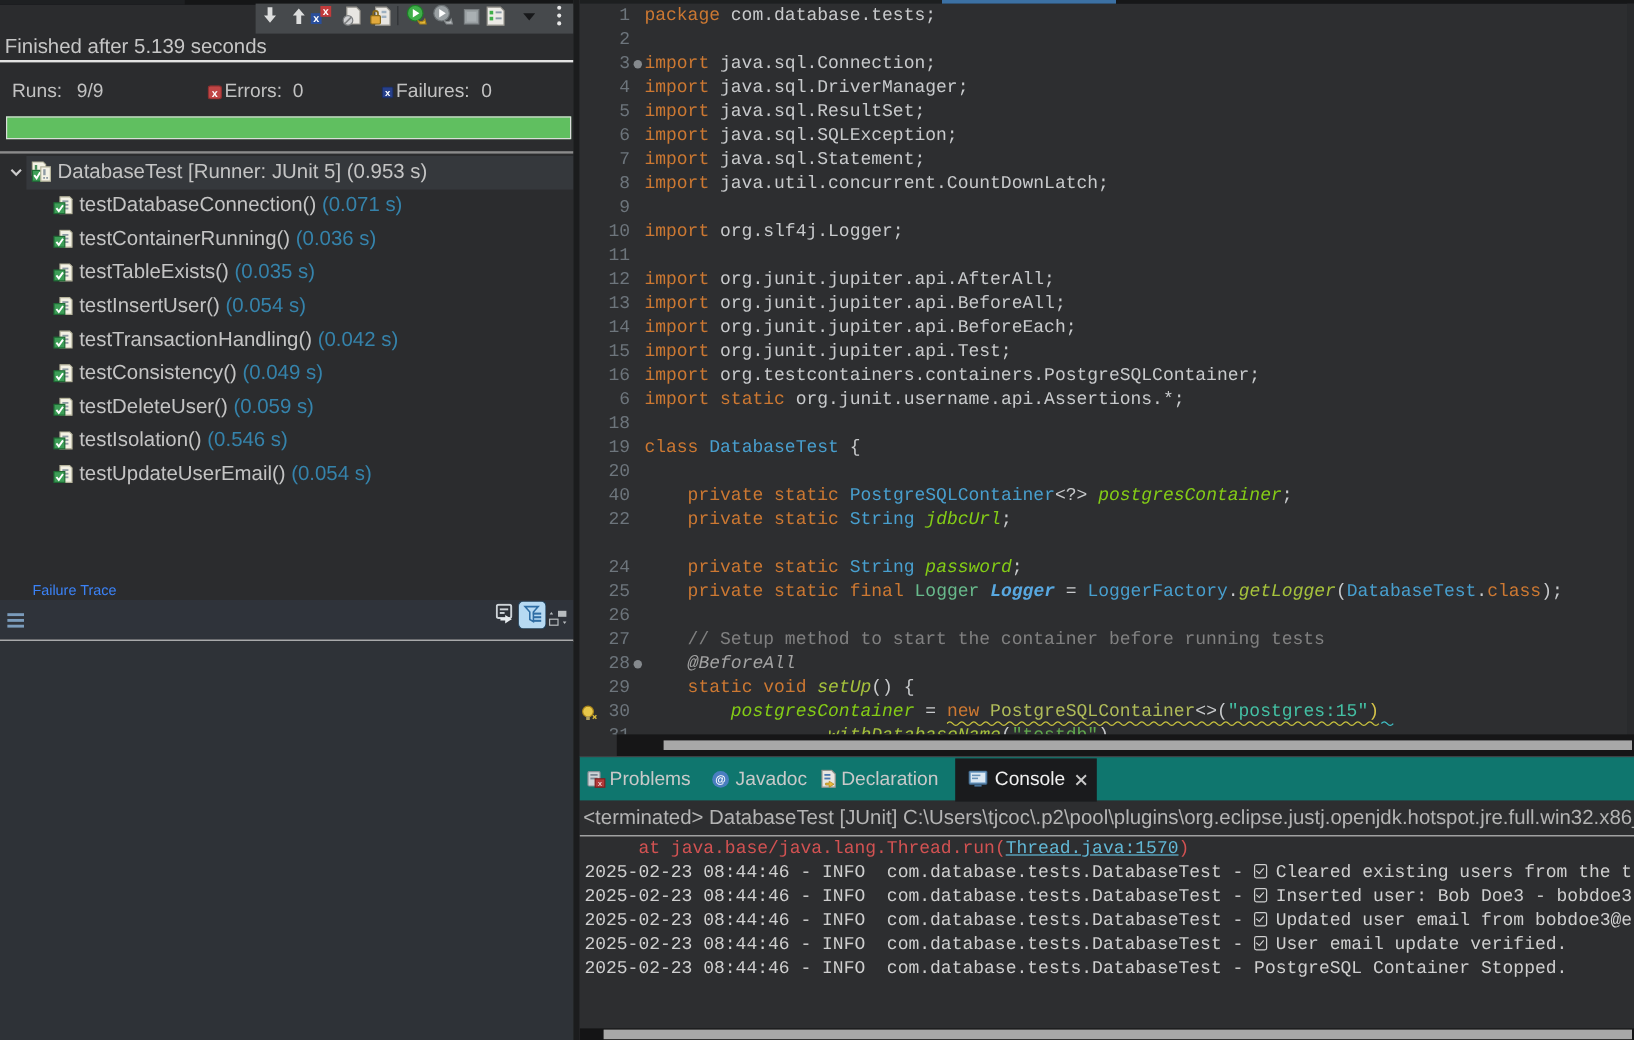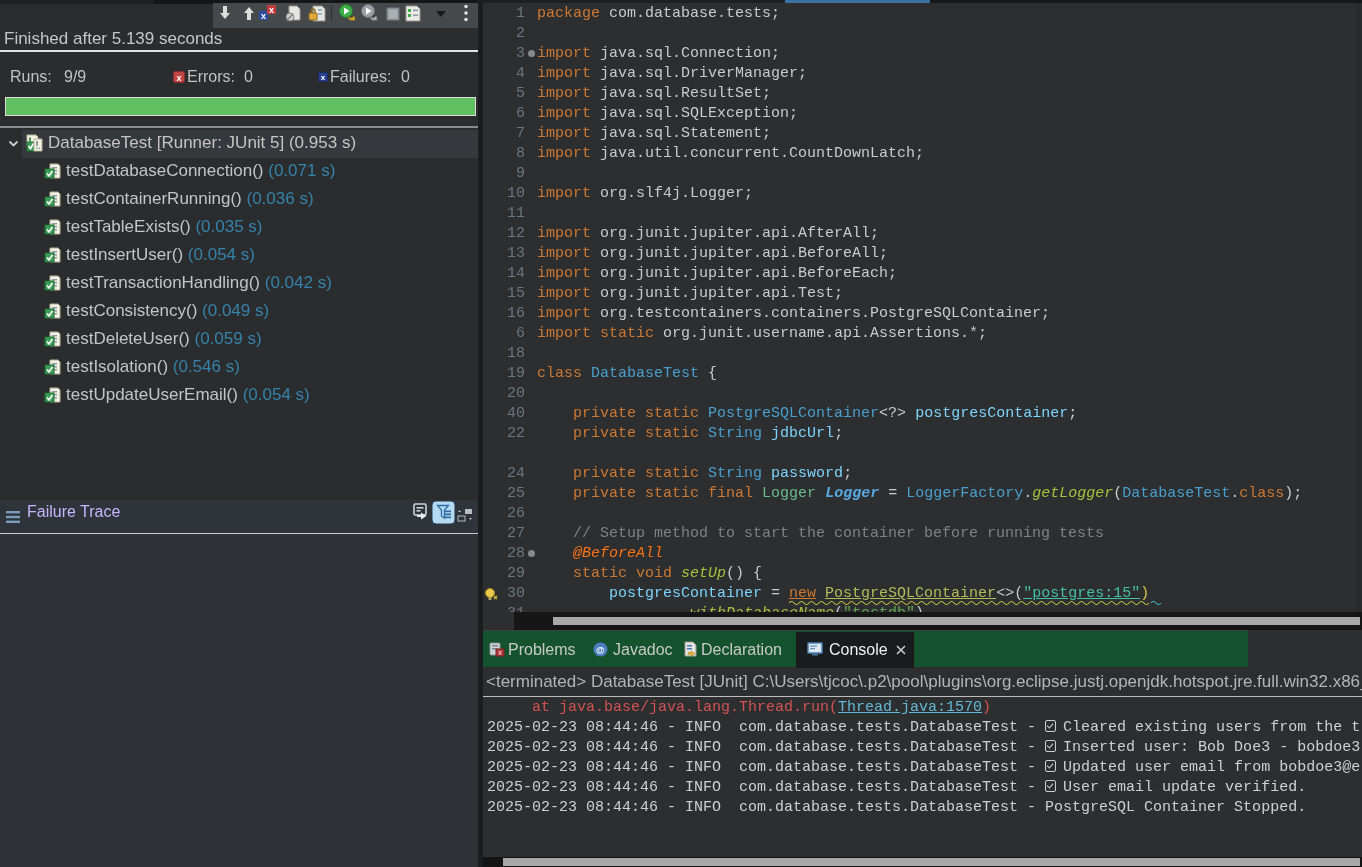--- a/index.html
+++ b/index.html
@@ -26,29 +26,29 @@
 
 #editor{position:absolute;left:483px;top:0;width:879px;height:630px;background:#2d2e30;overflow:hidden}
 #etopstrip{position:absolute;left:0;top:0;width:879px;height:3px;background:#1d1f20}
 #etab{position:absolute;left:302px;top:0;width:145px;height:3px;background:#3c71a4}
 #etopdark{position:absolute;left:447px;top:0;width:432px;height:3px;background:#161718}
 #codeclip{position:absolute;left:0;top:0;width:879px;height:612px;overflow:hidden}
 .cl{position:absolute;left:0;width:879px;height:20px}
 .ln{position:absolute;left:0;top:0;width:42px;text-align:right;color:#6d757c}
 .cd{position:absolute;left:54px;top:0}
 .kw{color:#cc7832}.ty{color:#489fce}.itf{color:#68ba8c}.mth{color:#a6c23c;font-style:italic}
-.fld{color:#7dd3fc;}.sfld{color:#58a8e0;font-style:italic;font-weight:bold}
-.str{color:#61a84e}.cm{color:#808080}.ann{color:#f97316;font-style:italic}.df{color:#c8cacc}
-.ul{text-decoration:underline}
+.fld{color:#84cc16;font-style:italic}.sfld{color:#58a8e0;font-style:italic;font-weight:bold}
+.str{color:#61a84e}.cm{color:#808080}.ann{color:#a3a3a3;font-style:italic}.df{color:#c8cacc}
+.ul{}
 #escroll{position:absolute;left:31px;top:612px;width:848px;height:19px;background:#161617}
 #ethumb{position:absolute;left:70px;top:617px;width:807px;height:8px;background:#a8a8a8}
 #eruler{position:absolute;left:873px;top:3px;width:6px;height:610px;background:#292a2c}
 
 #console{position:absolute;left:483px;top:630px;width:879px;height:237px;background:#2d2e30;overflow:hidden}
-#ctabbar{position:absolute;left:0;top:0;width:765px;height:37px;background:#14532d;border-top:1px solid #3d4144}
+#ctabbar{position:absolute;left:0;top:0;width:879px;height:37px;background:#0f766e;border-top:1px solid #3d4144}
 .ctab{position:absolute;top:0;height:37px;line-height:37px;font-size:16px;color:#c9c9c9;white-space:nowrap}
 #ctabactive{position:absolute;left:313px;top:1px;width:118px;height:36px;background:#1a1b1d}
 #cterm{position:absolute;left:3px;top:38px;width:876px;height:28px;line-height:28px;font-size:17px;color:#b4b4b4;white-space:nowrap;overflow:hidden}
 #csep{position:absolute;left:0;top:66px;width:879px;height:1px;background:#bdbdbd}
 .clog{position:absolute;left:4px;width:880px;height:20px;color:#cfcfcf}
 .red{color:#d25252}
 .lnk{color:#62b8d6;text-decoration:underline}
 #cscroll{position:absolute;left:0;top:227px;width:879px;height:10px;background:#141415}
 #cthumb{position:absolute;left:20px;top:228px;width:857px;height:8px;background:#a8a8a8}
 .cb{box-sizing:border-box;display:inline-block;position:relative;width:11px;height:12px;border:1.2px solid #cfcfcf;border-radius:2px;vertical-align:-1px;margin-right:-2px}.cb::after{content:"";position:absolute;left:1.2px;top:1.8px;width:5px;height:3px;border-left:1.4px solid #cfcfcf;border-bottom:1.4px solid #cfcfcf;transform:rotate(-50deg)}
@@ -250,21 +250,21 @@
         <div class="trow" style="top:252px">
           <span style="position:absolute;left:66px" class="tname">testUpdateUserEmail() <span class="ttime">(0.054 s)</span></span>
         </div>
       </div>
     <div id="ftheader"></div>
     <svg class="abs" style="left:6px;top:510px" width="14" height="14" viewBox="0 0 14 14">
         <rect x="0" y="1" width="14" height="2.4" fill="#7b9cbc"></rect>
         <rect x="0" y="5.8" width="14" height="2.4" fill="#7b9cbc"></rect>
         <rect x="0" y="10.6" width="14" height="2.4" fill="#7b9cbc"></rect>
       </svg>
-      <div class="abs" style="left:27px;top:503px;font-size:16px;color:#c4b5fd">Failure Trace</div>
+      <div class="abs" style="left:27px;top:485px;font-size:12px;color:#3b82f6">Failure Trace</div>
       <svg class="abs" style="left:413px;top:503px" width="17" height="17" viewBox="0 0 17 17">
         <rect x="1" y="1" width="12" height="11" rx="1.5" fill="none" stroke="#cdd3d8" stroke-width="1.6"></rect>
         <rect x="3.5" y="4" width="7" height="1.6" fill="#cdd3d8"></rect>
         <rect x="3.5" y="7" width="4" height="1.6" fill="#cdd3d8"></rect>
         <path d="M8 9.5l5.5 3.5-5.5 3.5v-2.4H4v-2.2h4z" fill="#e8ecef"></path>
       </svg>
       <svg class="abs" style="left:432px;top:501px" width="23" height="23" viewBox="0 0 23 23">
         <rect x="0" y="0" width="23" height="23" rx="4" fill="#b6d9f2" stroke="#1d3d57"></rect>
         <path d="M5.5 4.5h11l-4 4.5v8l-3-1.8v-6.2z" fill="none" stroke="#2e6da4" stroke-width="1.3"></path>
         <rect x="12" y="9.5" width="7" height="1.7" fill="#2e6da4"></rect>

